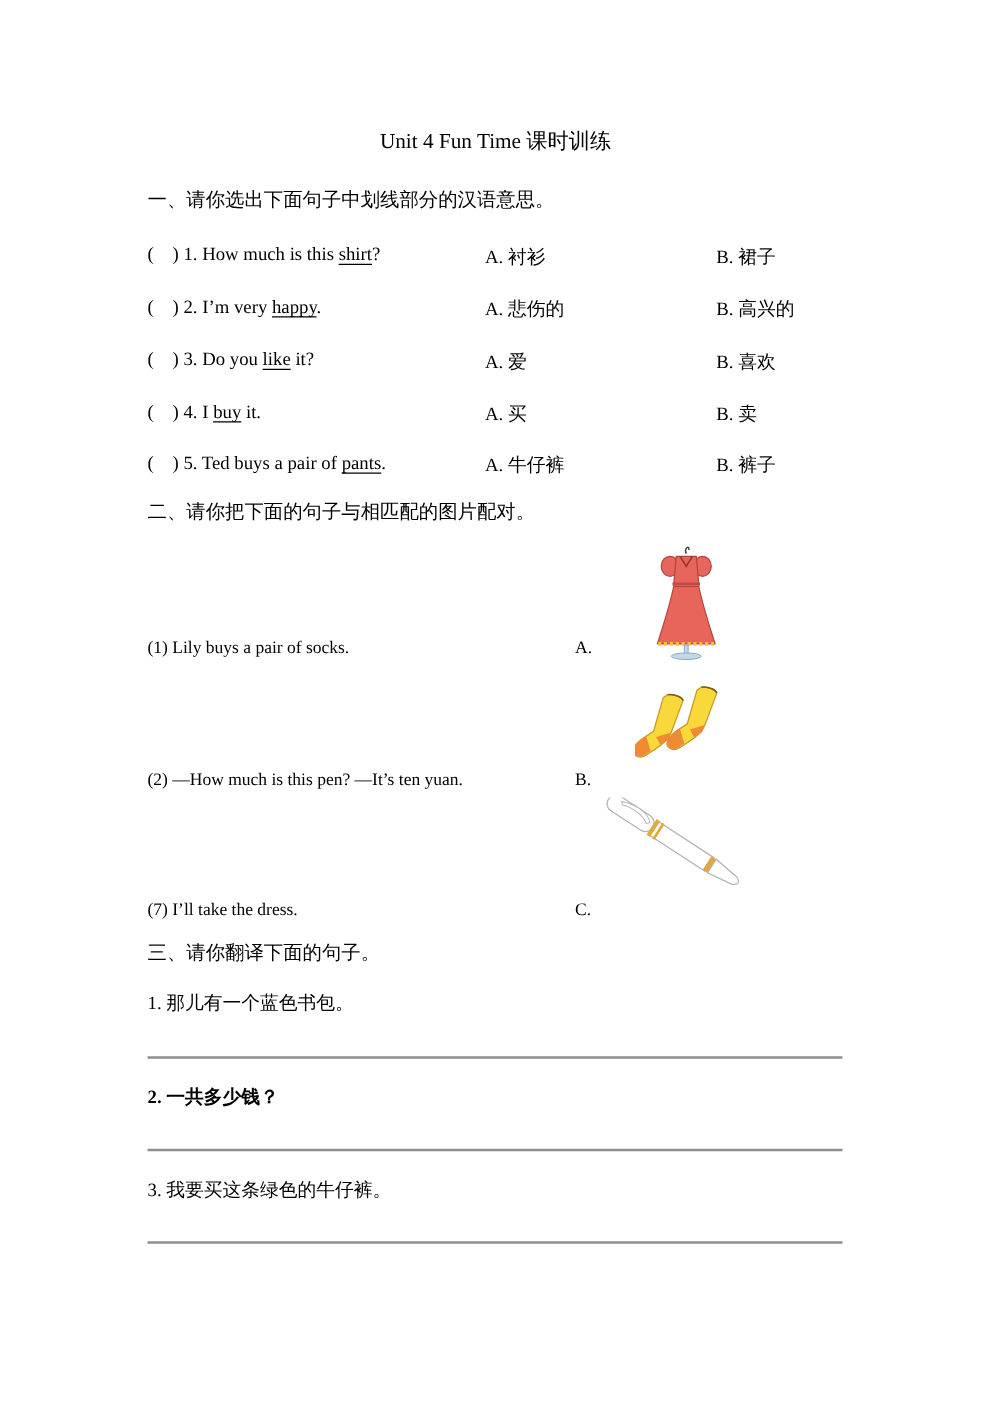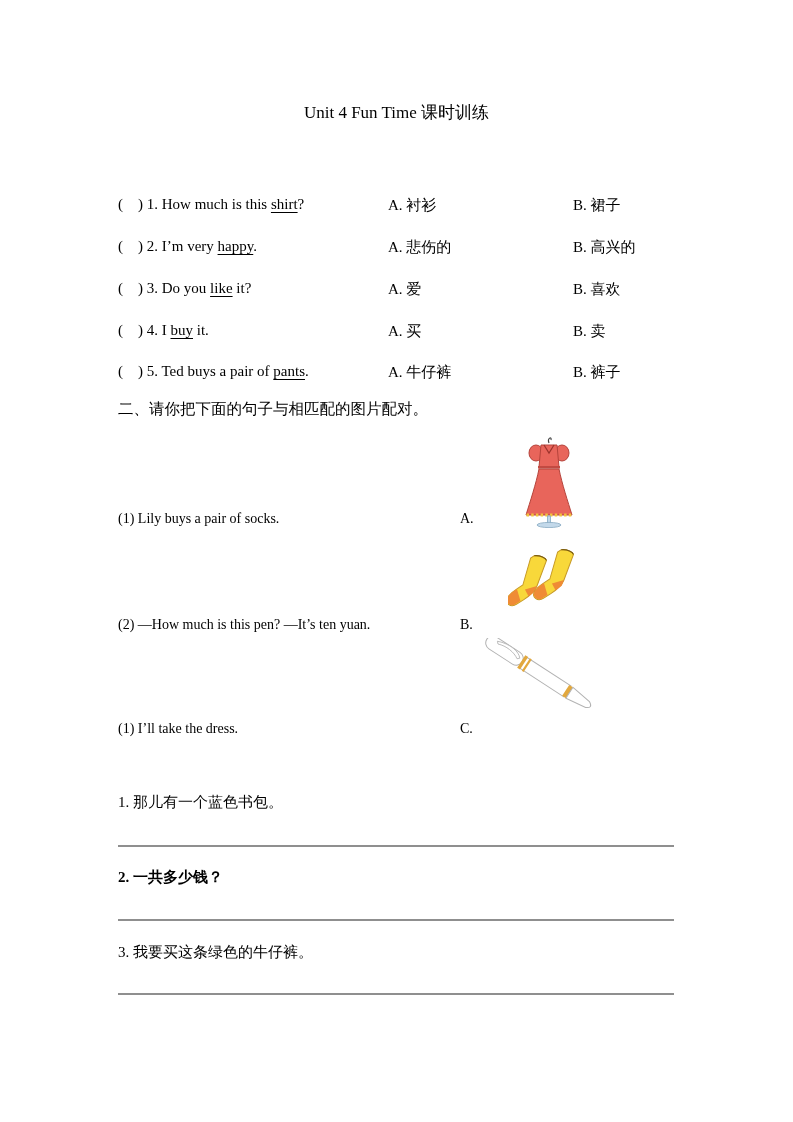--- a/index.html
+++ b/index.html
@@ -29,20 +29,21 @@
   .blank-line{position:absolute;left:118px;width:556px;height:2px;background:#8f8f8f;}
   .img-abs{position:absolute;}
 </style>
 </head>
 <body>
 
 <div class="page">
 
   <div class="title">Unit 4 Fun Time 课时训练</div>
 
+  <div class="sec-header" style="top:150px;">一、请你选出下面句子中划线部分的汉语意思。</div>
 
   <div class="q-row" style="top:196px;">
     <span class="q-text"><span>(&nbsp;&nbsp;&nbsp;&nbsp;) 1. How much is this </span><span class="u">shirt</span><span>?</span></span>
     <span class="opt-a">A. 衬衫</span>
     <span class="opt-b">B. 裙子</span>
   </div>
 
   <div class="q-row" style="top:238px;">
     <span class="q-text"><span>(&nbsp;&nbsp;&nbsp;&nbsp;) 2. I’m very </span><span class="u">happy</span><span>.</span></span>
     <span class="opt-a">A. 悲伤的</span>
@@ -111,24 +112,25 @@
       <path d="M16 4 C28 -1 40 1 44 6 L42 8 C36 4 26 3 18 6 Z" fill="#ffffff" stroke="#b3b3b3" stroke-width="0.8"></path>
       <rect x="48" y="1.5" width="54" height="13" fill="#ffffff" stroke="#b3b3b3" stroke-width="1"></rect>
       <rect x="47" y="0.5" width="3.4" height="15" fill="#e2a83e"></rect>
       <rect x="52.5" y="0.5" width="2.2" height="15" fill="#e2a83e"></rect>
       <rect x="100" y="1.5" width="4.5" height="13" fill="#e2a83e"></rect>
       <path d="M104.5 1.5 L126 4.5 Q133 8 126 11.5 L104.5 14.5 Z" fill="#ffffff" stroke="#b3b3b3" stroke-width="1"></path>
     </g>
   </svg>
 
   <div class="m-row" style="top:721px;">
-    <span class="m-text">(1) I’ll take the dress.</span>
+    <span class="m-text">(7) I’ll take the dress.</span>
     <span class="m-label">C.</span>
   </div>
 
+  <div class="sec-header" style="top:752px;">三、请你翻译下面的句子。</div>
 
   <div class="t-item" style="top:793px;">1. 那儿有一个蓝色书包。</div>
   <div class="blank-line" style="top:845px;"></div>
 
   <div class="t-item" style="top:868px;font-weight:bold;">2. 一共多少钱？</div>
   <div class="blank-line" style="top:919px;"></div>
 
   <div class="t-item" style="top:943px;">3. 我要买这条绿色的牛仔裤。</div>
   <div class="blank-line" style="top:993px;"></div>
 

